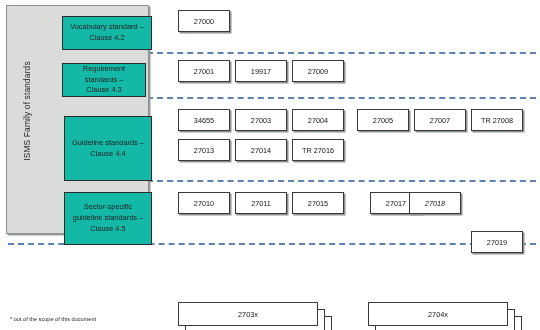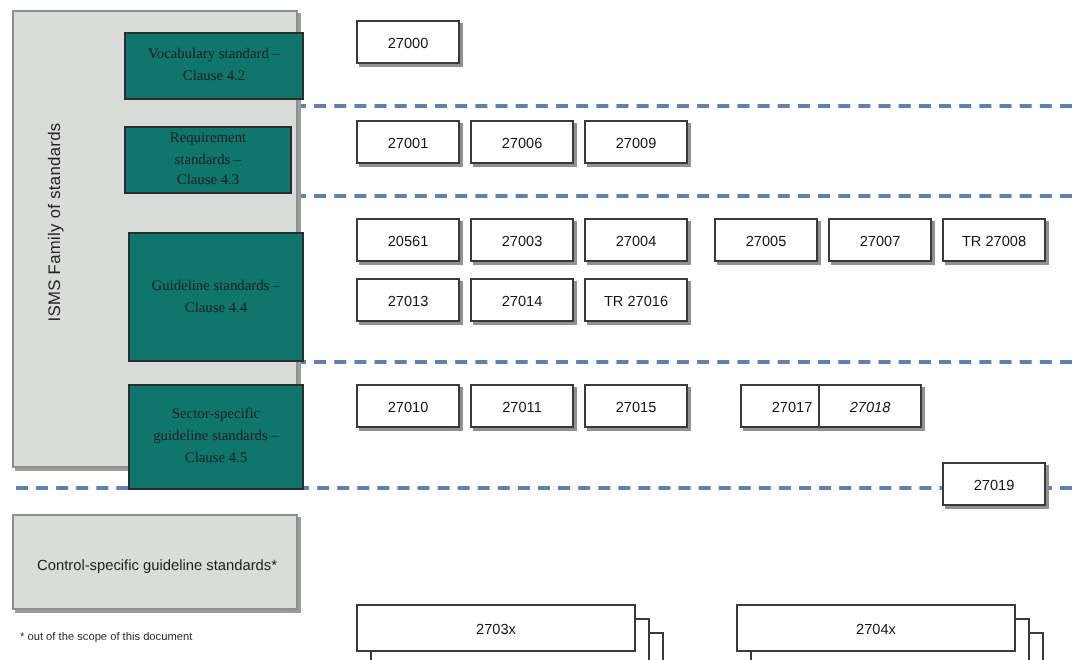--- a/index.html
+++ b/index.html
@@ -25,28 +25,27 @@
   #isms-vertical-label{
     position:absolute;left:-55px;top:100px;width:150px;
     transform:rotate(-90deg);
     font-size:8.4px;letter-spacing:.15px;text-align:center;color:#242424;
     white-space:nowrap;
   }
 
   
   .cat-box{
     position:absolute;
-    background:#0f766e;
+    background:#14b8a6;
     border:1px solid #2c2c2c;
     box-sizing:border-box;
     display:flex;align-items:center;justify-content:center;
     text-align:center;
     font-size:7.4px;line-height:1.45;color:#1d1d1d;
     padding:16px 3px;
-    font-family:Liberation Serif, serif;
   }
   #cat-vocabulary{left:55px;top:10px;width:90px;height:27px;}
   #cat-requirement{left:55px;top:57px;width:84px;height:33px;}
   #cat-guideline{left:57px;top:110px;width:88px;height:65px;}
   #cat-sector{left:57px;top:186px;width:88px;height:53px;}
 
   #control-label{
     position:absolute;left:0;top:0;width:143px;height:48px;
     display:flex;align-items:center;justify-content:center;
     font-size:7.4px;color:#1d1d1d;text-align:center;
@@ -114,30 +113,27 @@
         <div>Requirement<br>standards –<br>Clause 4.3</div>
       </div>
     <div class="cat-box" id="cat-guideline">
         <div>Guideline standards –<br>Clause 4.4</div>
       </div>
     <div class="cat-box" id="cat-sector">
         <div>Sector-specific<br>guideline standards –<br>Clause 4.5</div>
       </div>
   </div>
 
-  <div class="panel" id="control-panel">
-    <div id="control-label">Control-specific guideline standards*</div>
-  </div>
 
   <div id="std-boxes">
       <div class="std" style="left: 178px; top: 10px;">27000</div>
       <div class="std" style="left: 178px; top: 60px;">27001</div>
-      <div class="std" style="left: 235px; top: 60px;">27006</div>
+      <div class="std" style="left: 235px; top: 60px;">19917</div>
       <div class="std" style="left: 292px; top: 60px;">27009</div>
-      <div class="std" style="left: 178px; top: 109px;">20561</div>
+      <div class="std" style="left: 178px; top: 109px;">34655</div>
       <div class="std" style="left: 235px; top: 109px;">27003</div>
       <div class="std" style="left: 292px; top: 109px;">27004</div>
       <div class="std" style="left: 357px; top: 109px;">27005</div>
       <div class="std" style="left: 414px; top: 109px;">27007</div>
       <div class="std" style="left: 471px; top: 109px;">TR 27008</div>
       <div class="std" style="left: 178px; top: 139px;">27013</div>
       <div class="std" style="left: 235px; top: 139px;">27014</div>
       <div class="std" style="left: 292px; top: 139px;">TR 27016</div>
       <div class="std" style="left: 178px; top: 192px;">27010</div>
       <div class="std" style="left: 235px; top: 192px;">27011</div>

